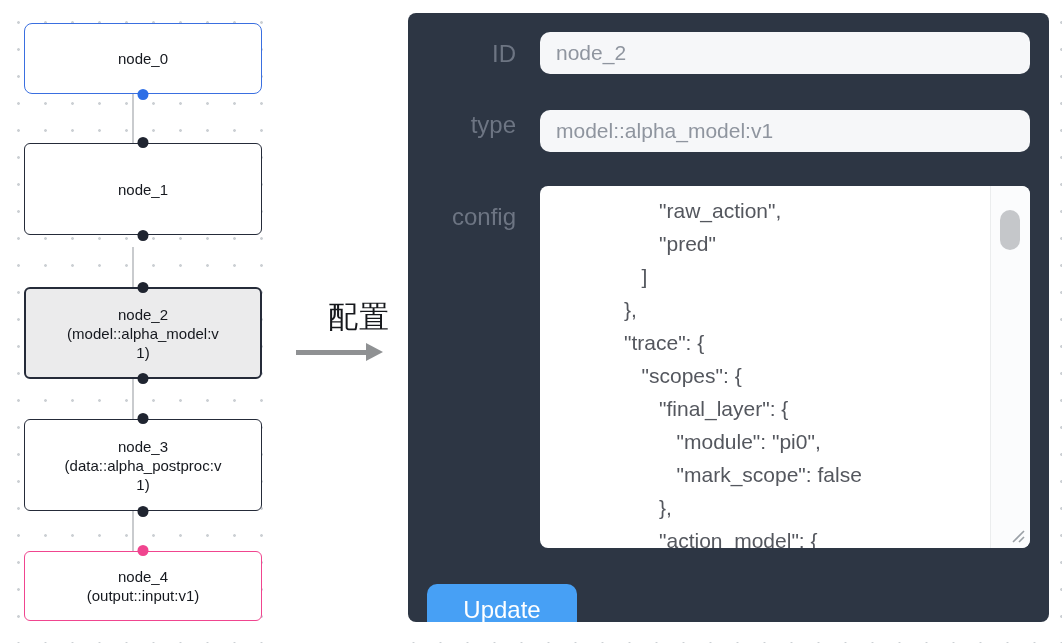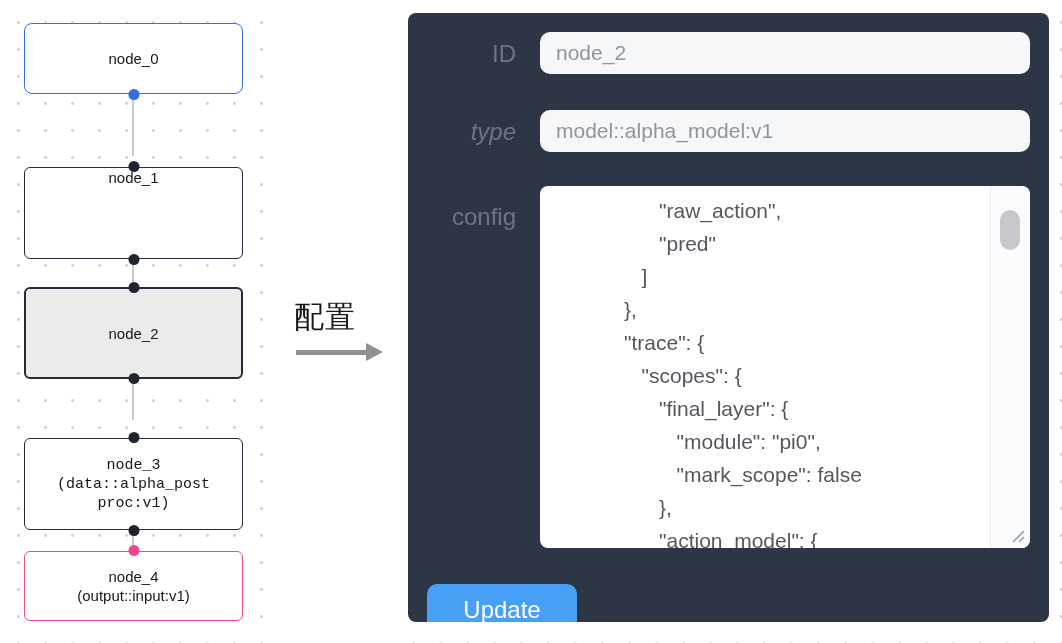--- a/index.html
+++ b/index.html
@@ -11,57 +11,57 @@
   .dotgrid {
     position:absolute; top:0; height:643px;
     background-image:radial-gradient(#ccd0d4 1.3px, transparent 1.5px);
     background-size:27px 27px; background-position:5px 9px;
   }
   #canvas-left { left:0; width:272px; }
   #canvas-right { left:395px; width:667px; }
 
   
   .node {
-    position:absolute; left:24px; width:219px;
+    position:absolute; left:24px; width:238px;
     border:1.5px solid #252b39; border-radius:6px; background:#fff;
     display:flex; flex-direction:column; justify-content:center; align-items:center;
     text-align:center; font-size:15px; line-height:19px; color:#15181e; z-index:3;
   }
   .n0 { top:23px;  height:71px; border-radius:8px; }
-  .n1 { top:167px; height:92px;justify-content:space-between; }
+  .n1 { top:143px; height:92px; }
   .n2 { top:287px; height:92px; border-width:2.5px; background:#ebebec; }
-  .n3 { top:438px; height:92px;font-family:Liberation Mono, monospace; }
+  .n3 { top:419px; height:92px; }
   .n4 { top:551px; height:70px; }
   .node .ntype { width:158px; word-break:break-all; }
   .edge { position:absolute; left:132px; width:2px; background:#c9cbce; z-index:1; }
   .e0 { top:94px;  height:62px; }
   .e1 { top:247px; height:41px; }
   .e2 { top:379px; height:41px; }
   .e3 { top:511px; height:41px; }
   .port { position:absolute; left:50%; transform:translateX(-50%);
     width:11px; height:11px; border-radius:50%; background:#1f2430; z-index:4; }
   .port.top    { top:-7px; }
   .port.bottom { bottom:-7px; }
 
   
-  #transition { position:absolute; left:294px; top:297px; width:96px; text-align:left; z-index:2; }
+  #transition { position:absolute; left:294px; top:297px; width:96px; text-align:right; z-index:2; }
   #transition .tlabel { font-size:30px; color:#16181c; letter-spacing:1px;
     font-family:"Liberation Sans","DejaVu Sans",sans-serif; }
   #transition .arrow { position:relative; height:18px; margin-top:5px; }
   #transition .shaft { position:absolute; left:2px; top:7px; width:72px; height:5px; background:#8f9193; }
   #transition .head  { position:absolute; left:72px; top:0; width:0; height:0;
     border-top:9px solid transparent; border-bottom:9px solid transparent; border-left:17px solid #8f9193; }
 
   
   #panel { position:absolute; left:13px; top:13px; width:641px; height:609px;
     background:#2d3644; border-radius:8px; overflow:hidden; z-index:5; }
   .flabel { position:absolute; left:14px; width:94px; text-align:right;
     color:#6d7583; font-size:24px; }
   #label-id     { top:27px; }
-  #label-type   { top:105px;font-style:italic; }
+  #label-type   { top:98px; }
   #label-config { top:190px;text-align:right; }
   .tinput { position:absolute; left:132px; width:490px; height:42px;
     background:#f6f7f9; border:none; border-radius:10px; color:#8f959f;
     font-size:21px; padding:0 16px; outline:none;
     font-family:"Liberation Sans","DejaVu Sans",sans-serif; }
   #input-id   { top:19px; }
   #input-type { top:97px; }
 
   #config-box { position:absolute; left:132px; top:173px; width:490px; height:362px;
     background:#ffffff; border-radius:8px; overflow:hidden; }
@@ -96,20 +96,21 @@
     </div>
 
     <div class="node n1" style="border-color: rgb(37, 43, 57);">
       <div class="nname">node_1</div>
       <div class="port top" style="background: rgb(31, 36, 48);"></div>
       <div class="port bottom" style="background: rgb(31, 36, 48);"></div>
     </div>
 
     <div class="node n2" style="border-color: rgb(37, 43, 57); background: rgb(235, 235, 236);">
       <div class="nname">node_2</div>
+      <div class="ntype">(model::alpha_model:v1)</div>
       <div class="port top" style="background: rgb(31, 36, 48);"></div>
       <div class="port bottom" style="background: rgb(31, 36, 48);"></div>
     </div>
 
     <div class="node n3" style="border-color: rgb(37, 43, 57);">
       <div class="nname">node_3</div>
       <div class="ntype">(data::alpha_postproc:v1)</div>
       <div class="port top" style="background: rgb(31, 36, 48);"></div>
       <div class="port bottom" style="background: rgb(31, 36, 48);"></div>
     </div>

